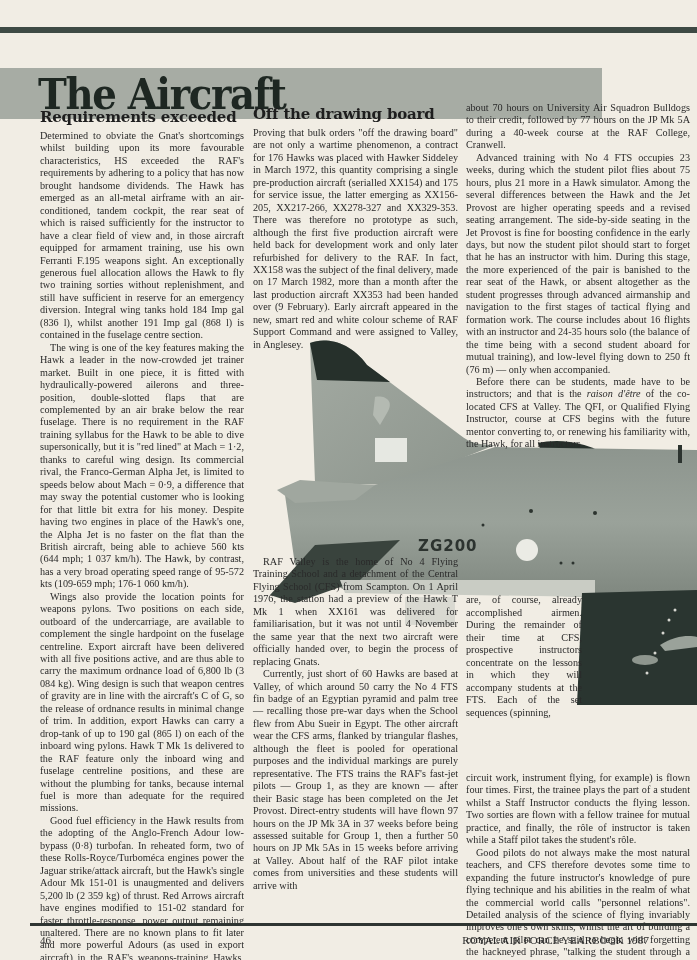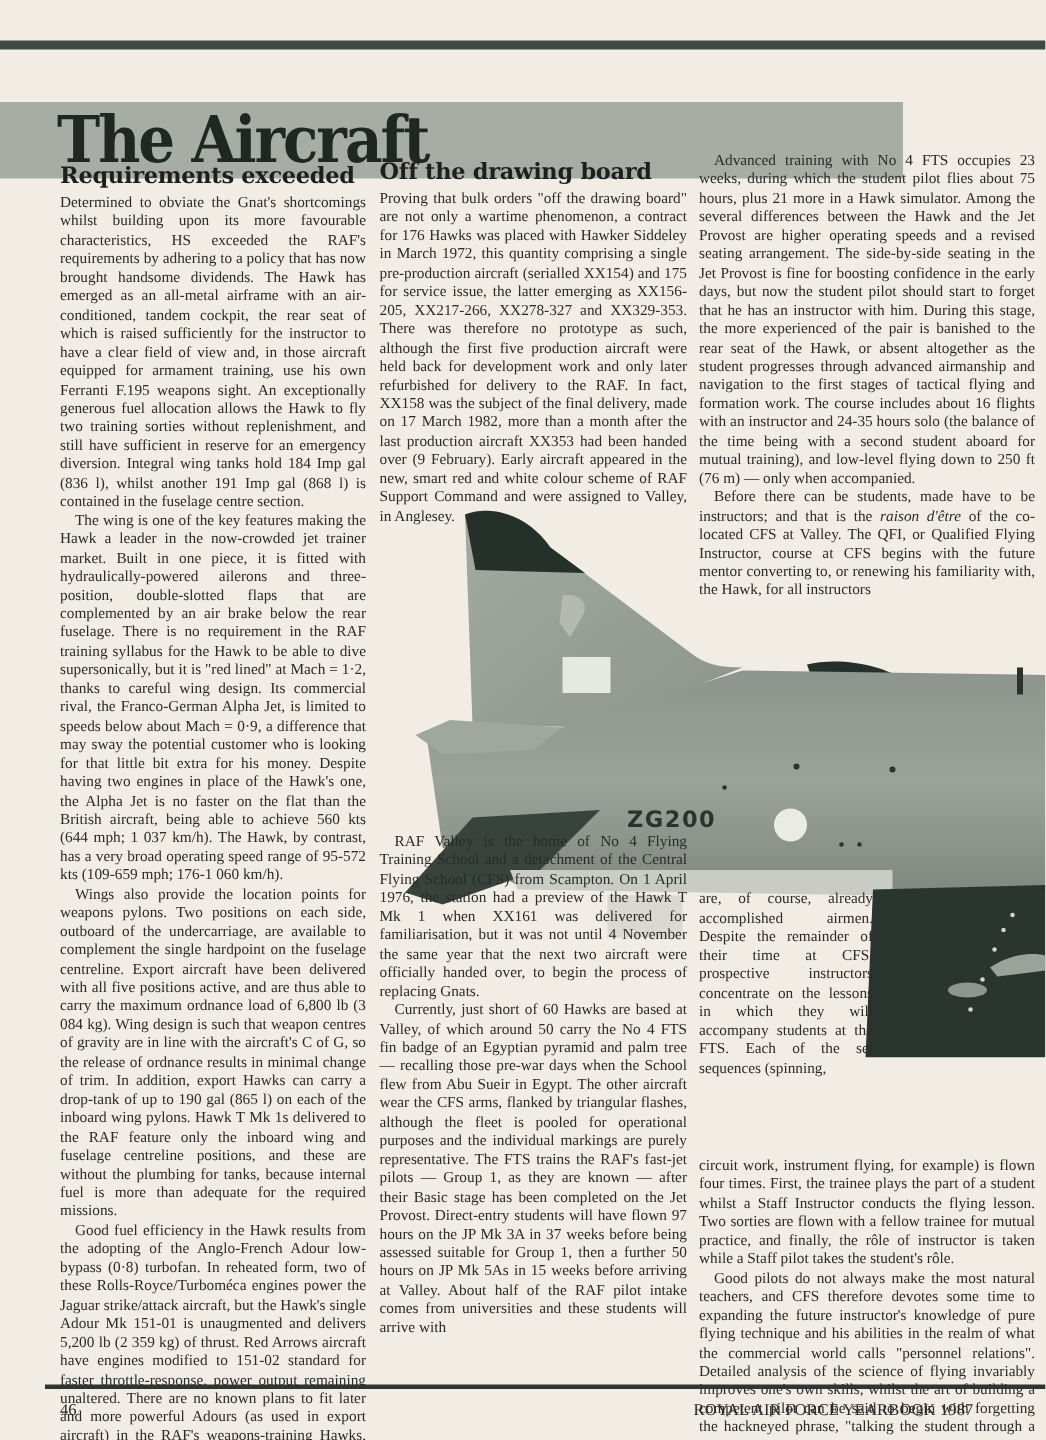--- a/index.html
+++ b/index.html
@@ -116,26 +116,27 @@
   <h2>Off the drawing board</h2>
   <p class="first">Proving that bulk orders "off the drawing board" are not only a wartime phenomenon, a contract for 176 Hawks was placed with Hawker Siddeley in March 1972, this quantity comprising a single pre-production aircraft (serialled XX154) and 175 for service issue, the latter emerging as XX156-205, XX217-266, XX278-327 and XX329-353. There was therefore no prototype as such, although the first five production aircraft were held back for development work and only later refurbished for delivery to the RAF. In fact, XX158 was the subject of the final delivery, made on 17 March 1982, more than a month after the last production aircraft XX353 had been handed over (9 February). Early aircraft appeared in the new, smart red and white colour scheme of RAF Support Command and were assigned to Valley, in Anglesey.</p>
 </div>
 
 <div class="col" id="col2b">
   <p>RAF Valley is the home of No 4 Flying Training School and a detachment of the Central Flying School (CFS) from Scampton. On 1 April 1976, the station had a preview of the Hawk T Mk 1 when XX161 was delivered for familiarisation, but it was not until 4 November the same year that the next two aircraft were officially handed over, to begin the process of replacing Gnats.</p>
   <p>Currently, just short of 60 Hawks are based at Valley, of which around 50 carry the No 4 FTS fin badge of an Egyptian pyramid and palm tree — recalling those pre-war days when the School flew from Abu Sueir in Egypt. The other aircraft wear the CFS arms, flanked by triangular flashes, although the fleet is pooled for operational purposes and the individual markings are purely representative. The FTS trains the RAF's fast-jet pilots — Group 1, as they are known — after their Basic stage has been completed on the Jet Provost. Direct-entry students will have flown 97 hours on the JP Mk 3A in 37 weeks before being assessed suitable for Group 1, then a further 50 hours on JP Mk 5As in 15 weeks before arriving at Valley. About half of the RAF pilot intake comes from universities and these students will arrive with</p>
 </div>
 
 <div class="col" id="col3">
+  <p class="first">about 70 hours on University Air Squadron Bulldogs to their credit, followed by 77 hours on the JP Mk 5A during a 40-week course at the RAF College, Cranwell.</p>
   <p>Advanced training with No 4 FTS occupies 23 weeks, during which the student pilot flies about 75 hours, plus 21 more in a Hawk simulator. Among the several differences between the Hawk and the Jet Provost are higher operating speeds and a revised seating arrangement. The side-by-side seating in the Jet Provost is fine for boosting confidence in the early days, but now the student pilot should start to forget that he has an instructor with him. During this stage, the more experienced of the pair is banished to the rear seat of the Hawk, or absent altogether as the student progresses through advanced airmanship and navigation to the first stages of tactical flying and formation work. The course includes about 16 flights with an instructor and 24-35 hours solo (the balance of the time being with a second student aboard for mutual training), and low-level flying down to 250 ft (76 m) — only when accompanied.</p>
   <p><span>Before there can be students, made have to be instructors; and that is the </span><em>raison d'être</em><span> of the co-located CFS at Valley. The QFI, or Qualified Flying Instructor, course at CFS begins with the future mentor converting to, or renewing his familiarity with, the Hawk, for all instructors</span></p>
 </div>
 
 <div class="col" id="col3b">
-  <p class="first" style="line-height:12.5px;">are, of course, already accomplished airmen. Despite the remainder of their time at CFS, prospective instructors concentrate on the lessons in which they will accompany students at the FTS. Each of the set sequences (spinning,</p>
+  <p class="first" style="line-height:12.5px;">are, of course, already accomplished airmen. During the remainder of their time at CFS, prospective instructors concentrate on the lessons in which they will accompany students at the FTS. Each of the set sequences (spinning,</p>
 </div>
 
 <div class="col" id="col3c">
   <p class="first">circuit work, instrument flying, for example) is flown four times. First, the trainee plays the part of a student whilst a Staff Instructor conducts the flying lesson. Two sorties are flown with a fellow trainee for mutual practice, and finally, the rôle of instructor is taken while a Staff pilot takes the student's rôle.</p>
   <p>Good pilots do not always make the most natural teachers, and CFS therefore devotes some time to expanding the future instructor's knowledge of pure flying technique and his abilities in the realm of what the commercial world calls "personnel relations". Detailed analysis of the science of flying invariably improves one's own skills, whilst the art of building a competent pilot can be said to begin with forgetting the hackneyed phrase, "talking the student through a manoeuvre". Rather, the skill</p>
 </div>
 
 <div class="bottom-rule"></div>
 <div class="folio" id="folio-left">46</div>
 <div class="folio" id="folio-right">ROYAL AIR FORCE YEARBOOK 1987</div>

